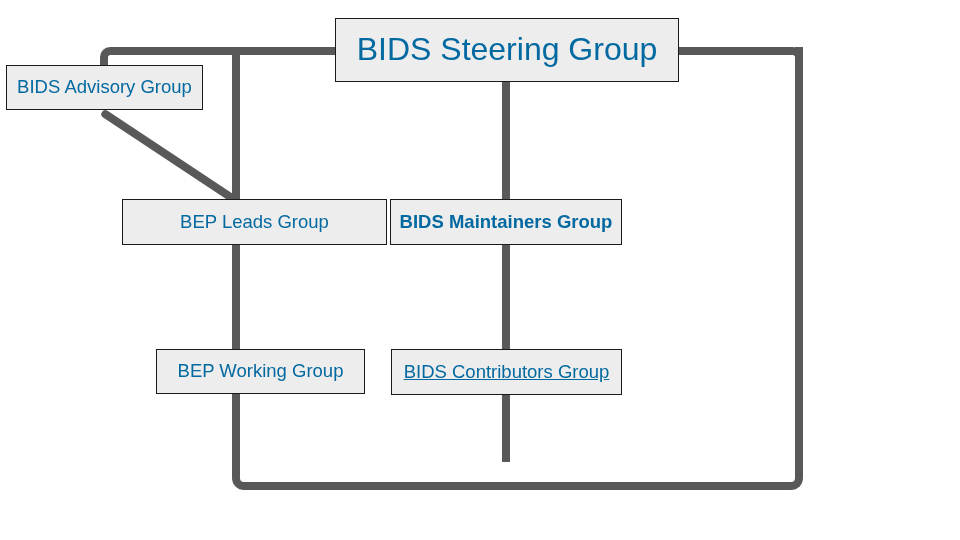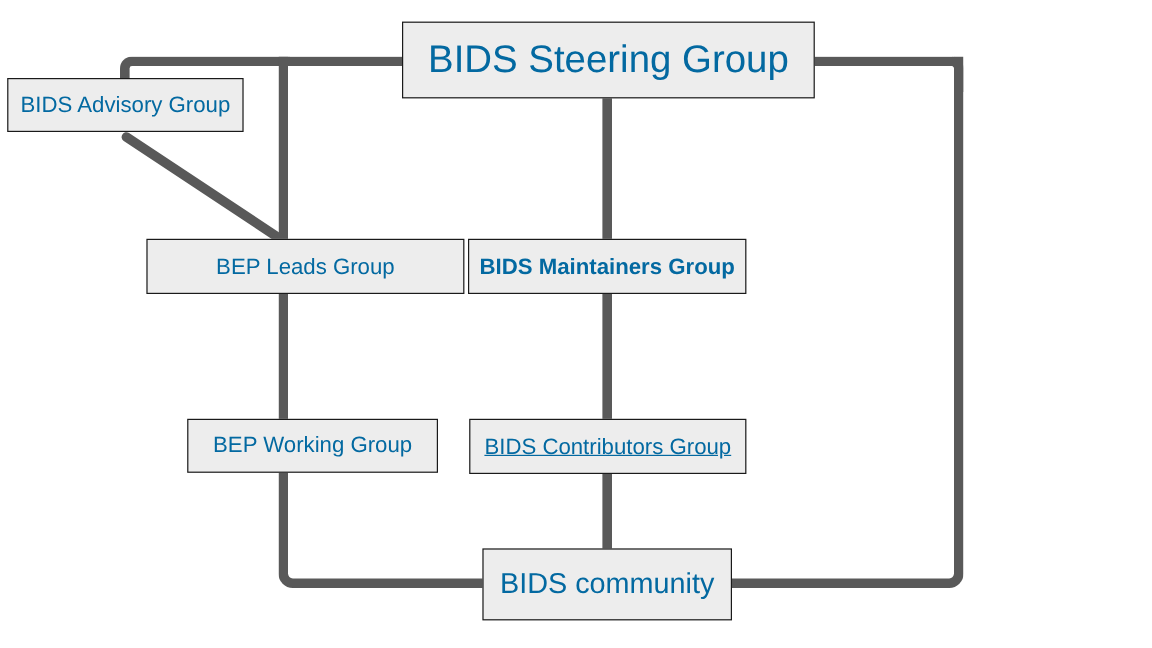--- a/index.html
+++ b/index.html
@@ -98,17 +98,14 @@
 
 
   <div class="node n-bep-working">
     <span>BEP Working Group</span>
   </div>
 
   <div class="node n-contrib">
     <span>BIDS Contributors Group</span>
   </div>
 
-  <div class="node n-community">
-    <span>BIDS community</span>
-  </div>
 
 </div>
 
 </body></html>

